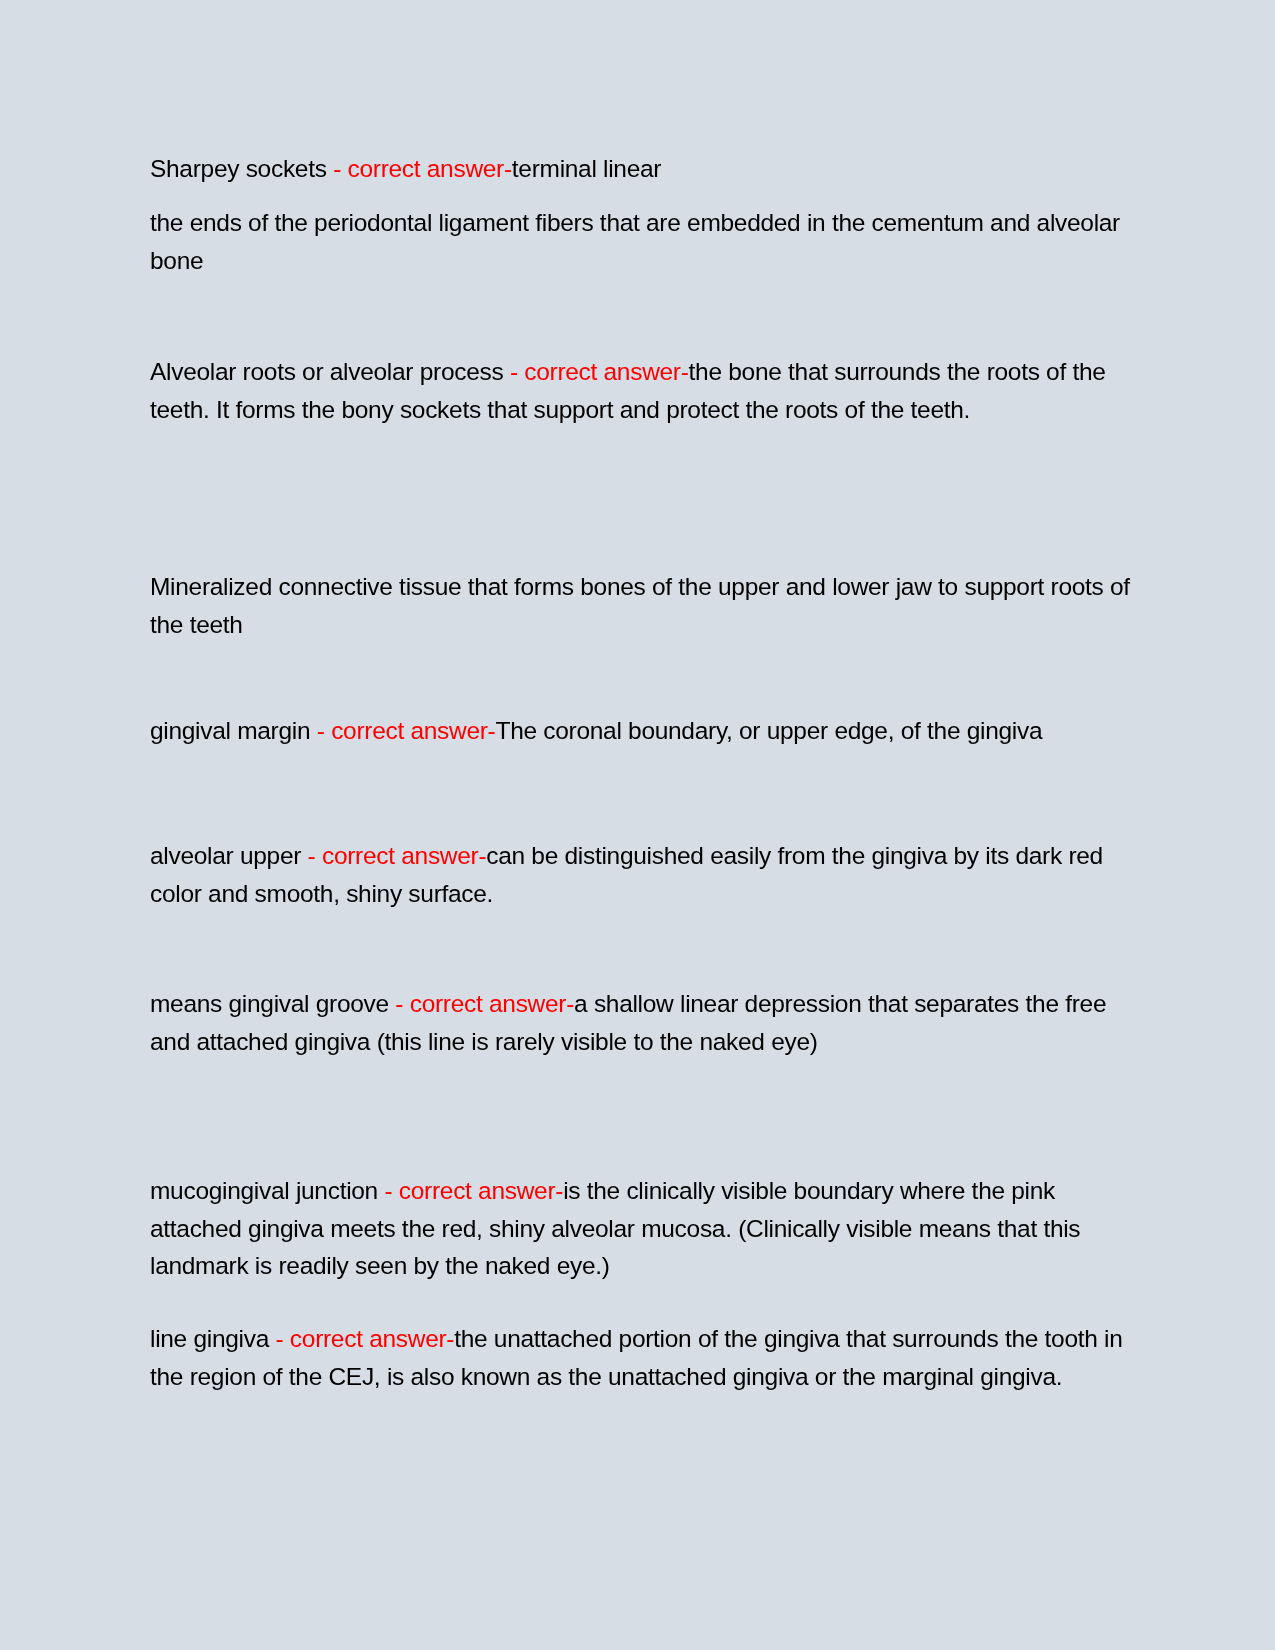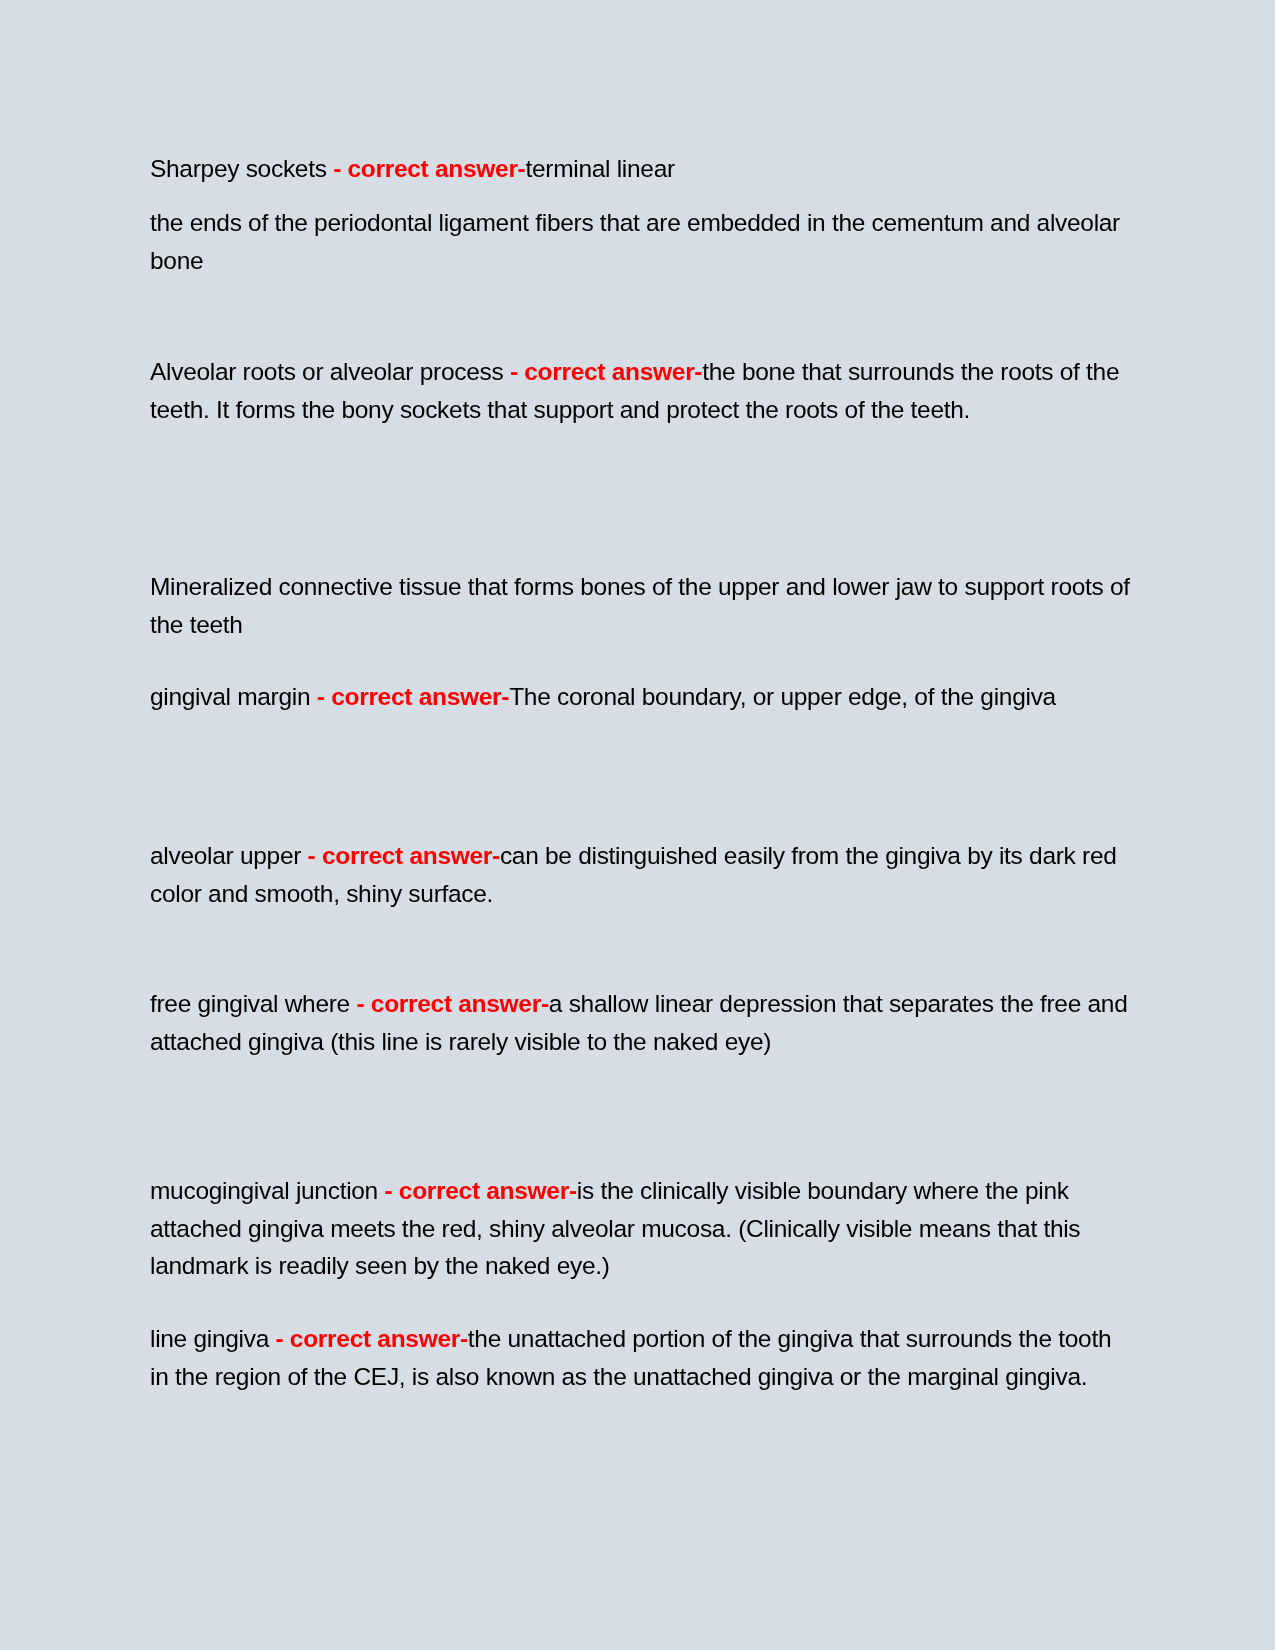--- a/index.html
+++ b/index.html
@@ -22,40 +22,40 @@
     position: absolute;
     left: 0;
     width: 985px;
     font-size: 24.5px;
     line-height: 37.5px;
     letter-spacing: -0.3px;
     margin: 0;
   }
   .marker {
     color: #ff0000;
-    font-weight: bold;
+    font-weight: normal;
     text-align: right;
   }
 </style>
 </head>
 <body>
 
 <div class="page">
 
   <p class="para" style="top:150px"><span>Sharpey sockets </span><span class="marker">- correct answer-</span><span>terminal linear</span></p>
 
   <p class="para" style="top:204px"><span>the ends of the periodontal ligament fibers that are embedded in the cementum and alveolar bone</span></p>
 
   <p class="para" style="top:353px"><span>Alveolar roots or alveolar process </span><span class="marker">- correct answer-</span><span>the bone that surrounds the roots of the teeth. It forms the bony sockets that support and protect the roots of the teeth.</span></p>
 
   <p class="para" style="top:568px"><span>Mineralized connective tissue that forms bones of the upper and lower jaw to support roots of the teeth</span></p>
 
-  <p class="para" style="top:678px"><span>gingival margin </span><span class="marker">- correct answer-</span><span>The coronal boundary, or upper edge, of the gingiva</span></p>
+  <p class="para" style="top:712px"><span>gingival margin </span><span class="marker">- correct answer-</span><span>The coronal boundary, or upper edge, of the gingiva</span></p>
 
   <p class="para" style="top:837px"><span>alveolar upper </span><span class="marker">- correct answer-</span><span>can be distinguished easily from the gingiva by its dark red color and smooth, shiny surface.</span></p>
 
-  <p class="para" style="top:985px"><span>free gingival where </span><span class="marker">- correct answer-</span><span>a shallow linear depression that separates the free and attached gingiva (this line is rarely visible to the naked eye)</span></p>
+  <p class="para" style="top:985px"><span>means gingival groove </span><span class="marker">- correct answer-</span><span>a shallow linear depression that separates the free and attached gingiva (this line is rarely visible to the naked eye)</span></p>
 
   <p class="para" style="top:1172px"><span>mucogingival junction </span><span class="marker">- correct answer-</span><span>is the clinically visible boundary where the pink attached gingiva meets the red, shiny alveolar mucosa. (Clinically visible means that this landmark is readily seen by the naked eye.)</span></p>
 
   <p class="para" style="top:1320px"><span>line gingiva </span><span class="marker">- correct answer-</span><span>the unattached portion of the gingiva that surrounds the tooth in the region of the CEJ, is also known as the unattached gingiva or the marginal gingiva.</span></p>
 
 </div>
 
 </body></html>

